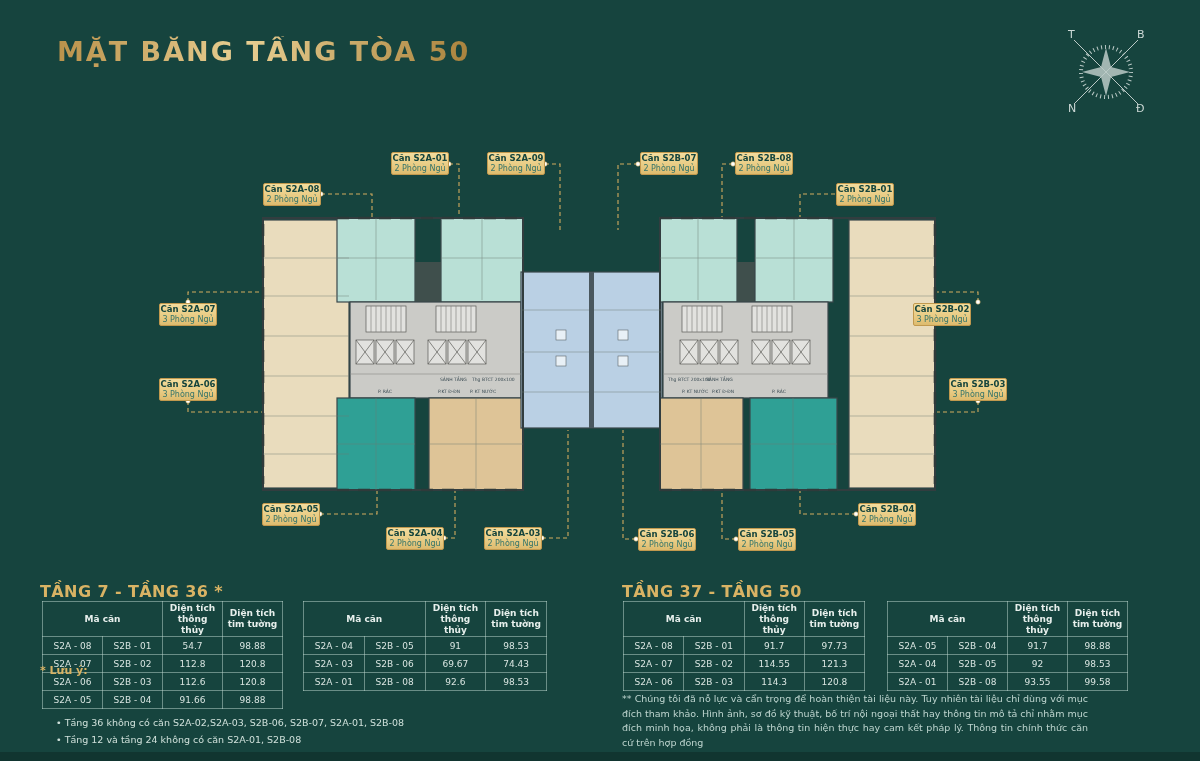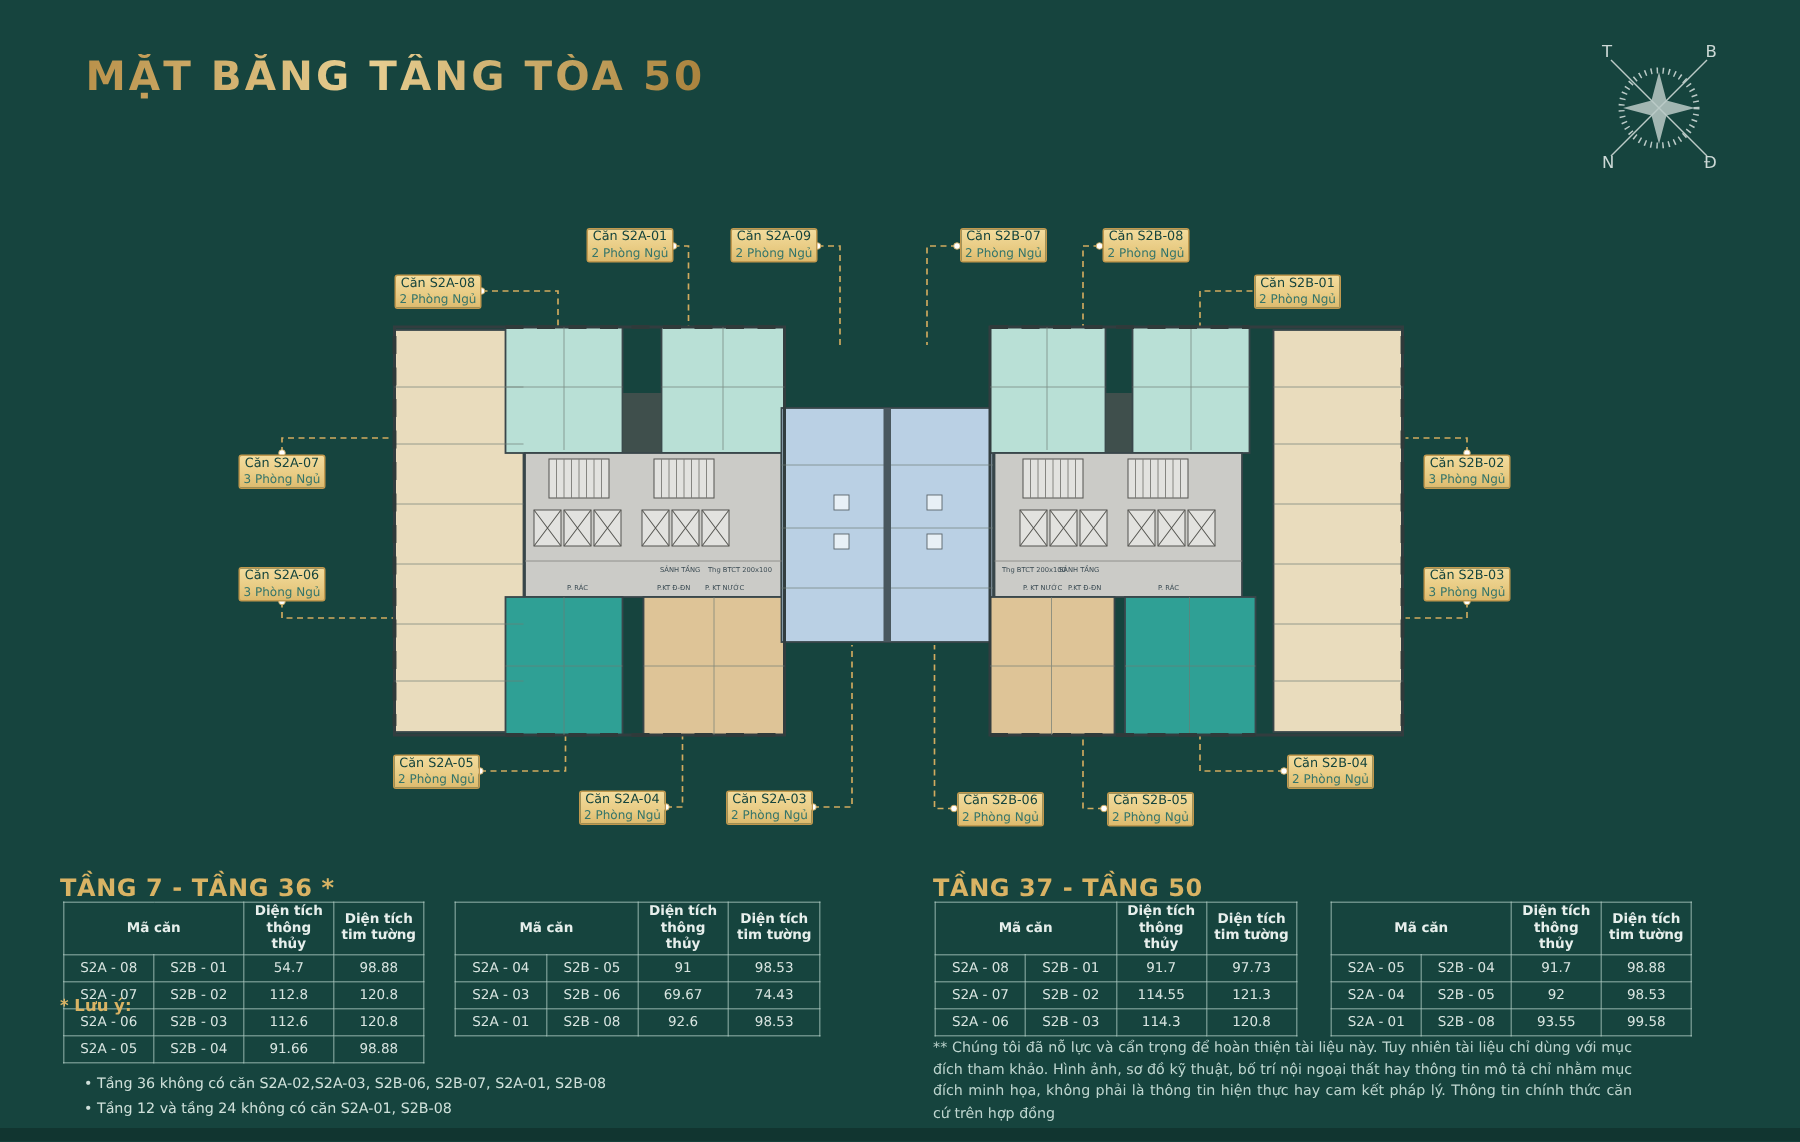--- a/index.html
+++ b/index.html
@@ -30,21 +30,21 @@
   .core-el{fill:#e2e2df;stroke:#5a5a56;stroke-width:.7;}
   .tiny{font-size:4.5px;fill:#3c4c54;font-family:"DejaVu Sans",sans-serif;}
   
   .badge{
     position:absolute;width:58px;height:23px;box-sizing:border-box;
     background:linear-gradient(180deg,#f3dc9d 0%,#e8cb83 60%,#ddbb6e 100%);
     border:1px solid #c1994e;border-radius:2px;
     display:flex;flex-direction:column;justify-content:center;align-items:center;
     line-height:1.15;z-index:5;
   }
-  .badge-name{font-size:8.5px;font-weight:normal;color:#15443c;white-space:nowrap;}
+  .badge-name{font-size:8.5px;font-weight:bold;color:#15443c;white-space:nowrap;}
   .badge-type{font-size:8px;color:#35756a;white-space:nowrap;}
   
   .group-heading{
     position:absolute;font-size:16px;font-weight:bold;color:#d9b364;letter-spacing:.4px;
   }
   .area-table{
     position:absolute;border-collapse:collapse;table-layout:fixed;
     font-size:9px;color:#d9e5e1;
   }
   .area-table th,.area-table td{
@@ -238,21 +238,21 @@
   <div class="badge-type">2 Phòng Ngủ</div>
 </div>
 <div class="badge" style="left:159px;top:303px">
   <div class="badge-name">Căn S2A-07</div>
   <div class="badge-type">3 Phòng Ngủ</div>
 </div>
 <div class="badge" style="left:159px;top:378px">
   <div class="badge-name">Căn S2A-06</div>
   <div class="badge-type">3 Phòng Ngủ</div>
 </div>
-<div class="badge" style="left:949px;top:303px">
+<div class="badge" style="left:913px;top:303px">
   <div class="badge-name">Căn S2B-02</div>
   <div class="badge-type">3 Phòng Ngủ</div>
 </div>
 <div class="badge" style="left:949px;top:378px">
   <div class="badge-name">Căn S2B-03</div>
   <div class="badge-type">3 Phòng Ngủ</div>
 </div>
 <div class="badge" style="left:262px;top:503px">
   <div class="badge-name">Căn S2A-05</div>
   <div class="badge-type">2 Phòng Ngủ</div>

